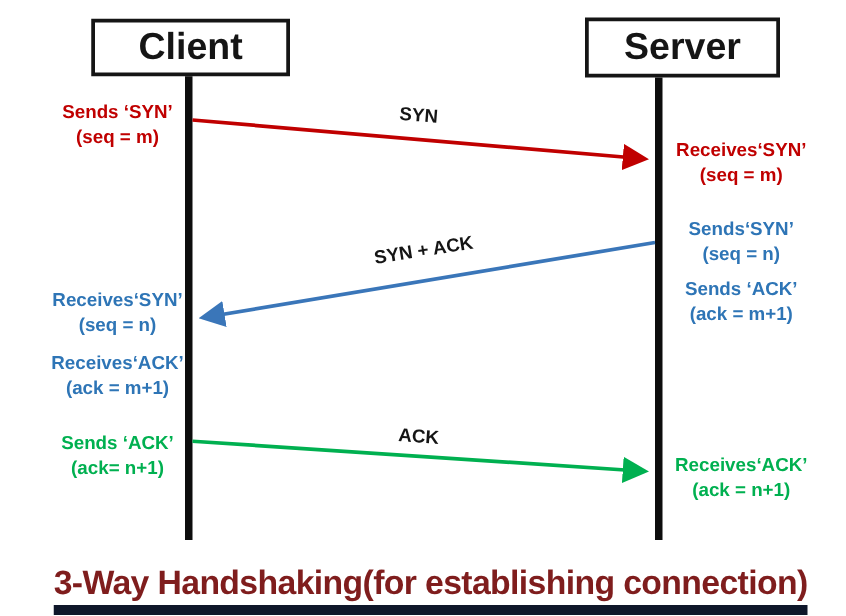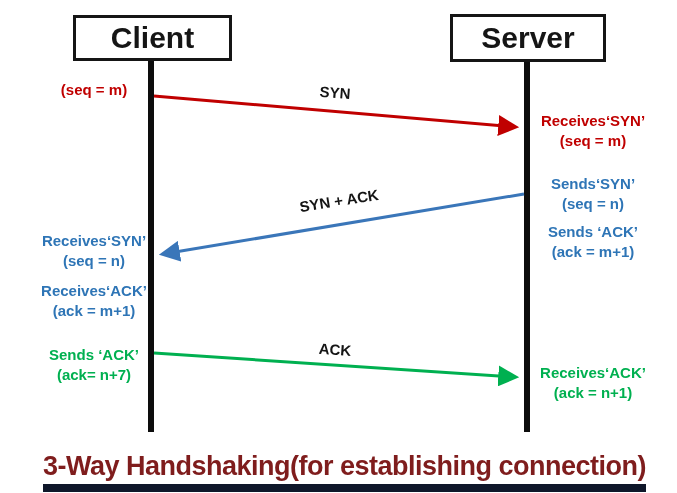--- a/index.html
+++ b/index.html
@@ -26,21 +26,21 @@
     background: #ffffff;
     display: flex;
     align-items: center;
     justify-content: center;
     font-weight: bold;
     font-size: 30px;
     color: #151515;
     letter-spacing: 0px;
   }
   .node-box.client { left: 73px; top: 15px; width: 153px; height: 40px; }
-  .node-box.server { left: 450px; top: 14px; width: 150px; height: 42px; }
+  .node-box.server { left: 468px; top: 14px; width: 150px; height: 42px; }
   .ann {
     position: absolute;
     width: 180px;
     text-align: center;
     font-weight: bold;
     font-size: 15px;
     line-height: 20px;
     white-space: nowrap;
   }
   .ann.left  { left: 4px; }
@@ -103,33 +103,34 @@
   </div>
   <div class="node-box server">
     <span>Server</span>
   </div>
 
   <div class="arrow-label syn">SYN</div>
   <div class="arrow-label synack">SYN + ACK</div>
   <div class="arrow-label ack">ACK</div>
 
   <div class="ann left" style="top: 80px; color: rgb(192, 0, 0);">
+    <div>Sends ‘SYN’</div>
     <div>(seq = m)</div>
   </div>
   <div class="ann left" style="top: 231px; color: rgb(46, 117, 182);">
     <div>Receives‘SYN’</div>
     <div>(seq = n)</div>
   </div>
   <div class="ann left" style="top: 281px; color: rgb(46, 117, 182);">
     <div>Receives‘ACK’</div>
     <div>(ack = m+1)</div>
   </div>
   <div class="ann left" style="top: 345px; color: rgb(0, 176, 80);">
     <div>Sends ‘ACK’</div>
-    <div>(ack= n+7)</div>
+    <div>(ack= n+1)</div>
   </div>
 
   <div class="ann right" style="top: 111px; color: rgb(192, 0, 0);">
     <div>Receives‘SYN’</div>
     <div>(seq = m)</div>
   </div>
   <div class="ann right" style="top: 174px; color: rgb(46, 117, 182);">
     <div>Sends‘SYN’</div>
     <div>(seq = n)</div>
   </div>

